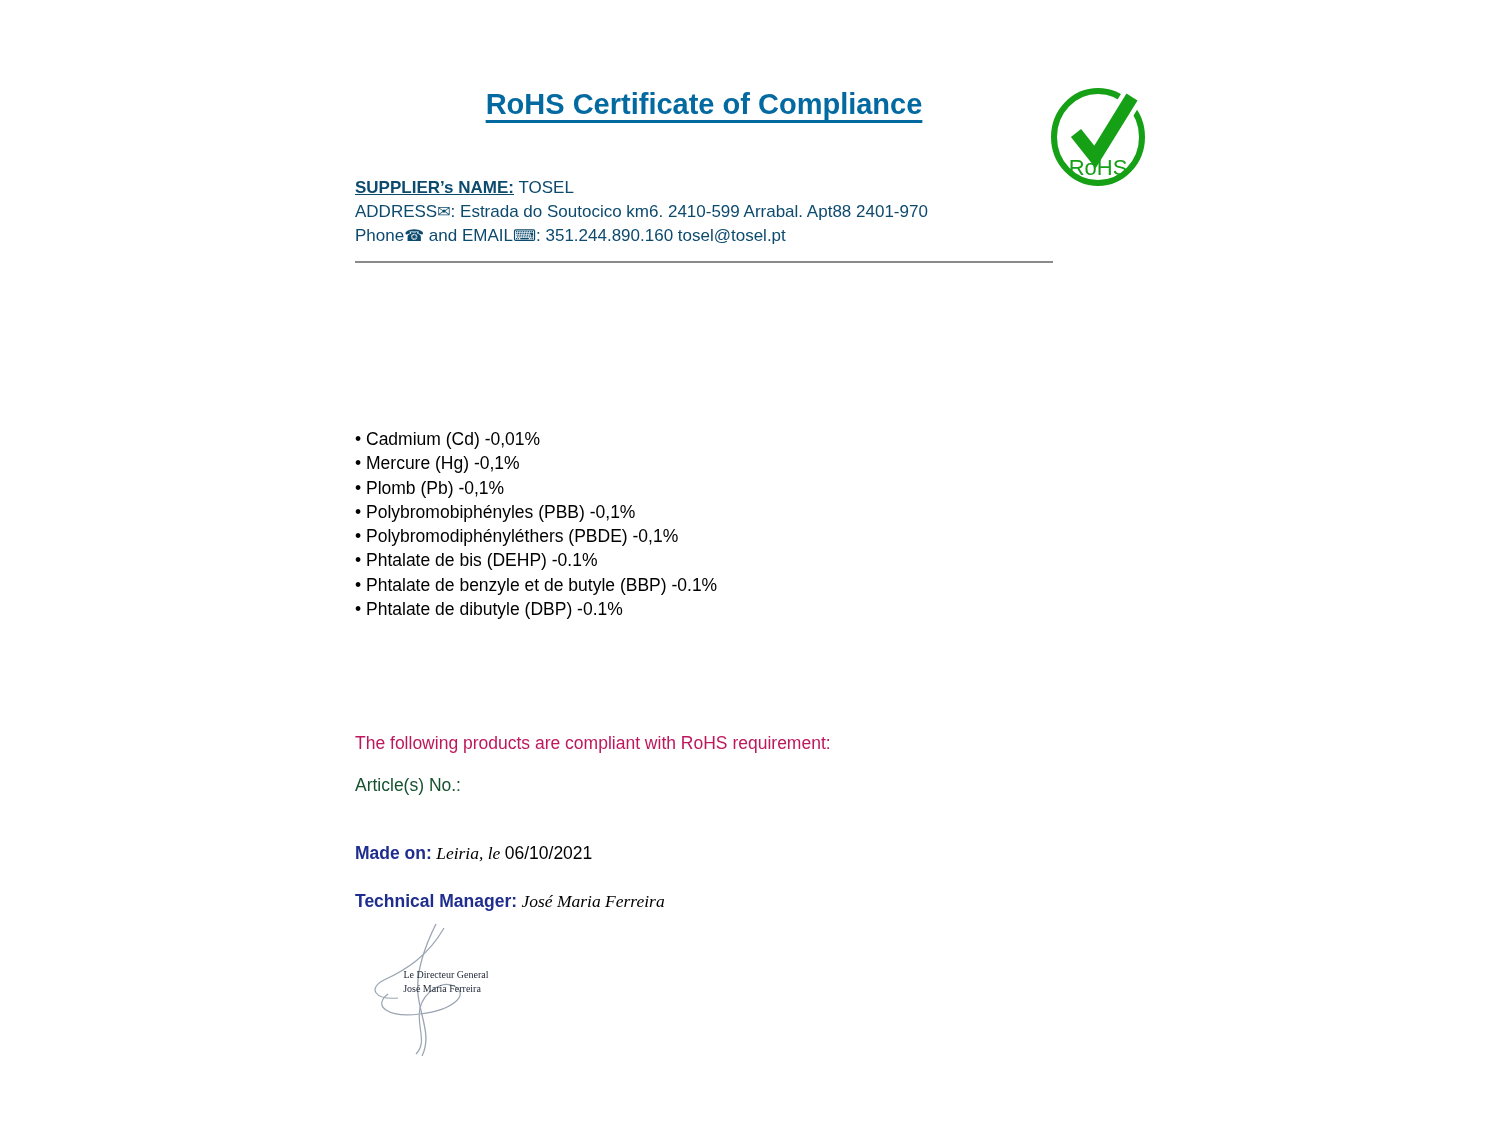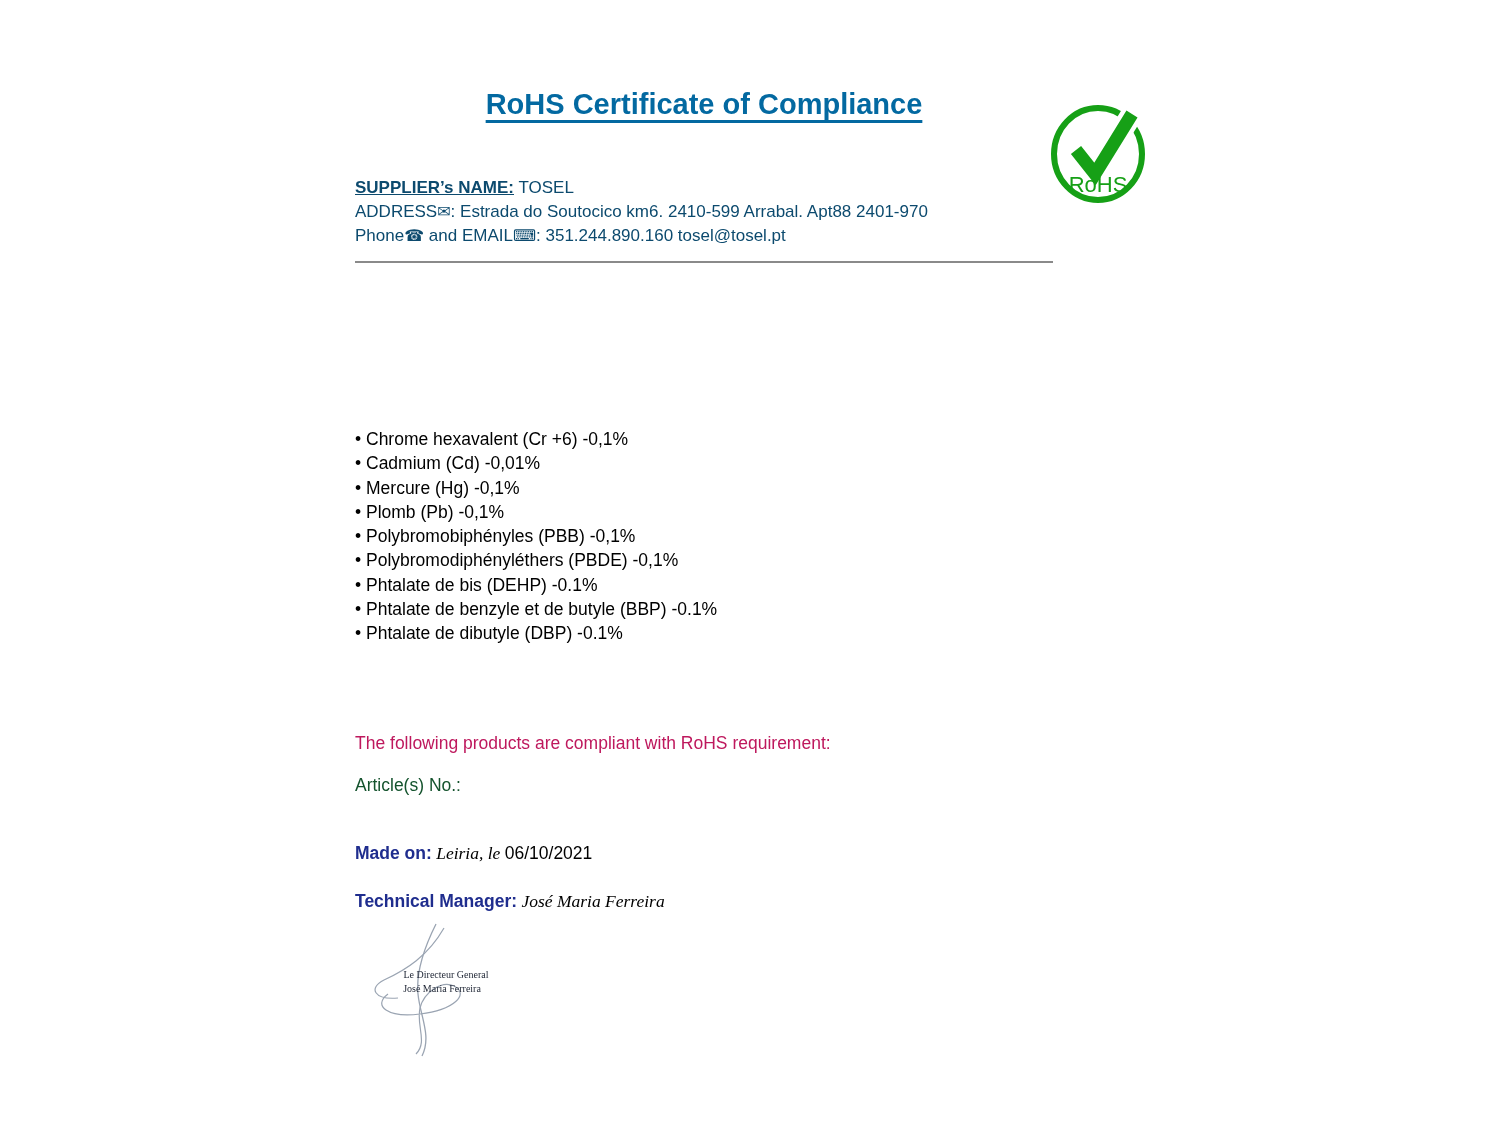--- a/index.html
+++ b/index.html
@@ -10,21 +10,21 @@
 
   .title {
     position:absolute; left:355px; top:88px; width:698px;
     text-align:center; font-size:29px; font-weight:bold;
     color:#0369a1;
     text-decoration:underline;
     text-decoration-thickness:3px;
     text-underline-offset:6px;
   }
 
-  .logo { position:absolute; left:1050px; top:100px; width:100px; height:104px; }
+  .logo { position:absolute; left:1050px; top:83px; width:100px; height:104px; }
 
   .supplier {
     position:absolute; left:355px; top:176px; width:700px;
     font-size:17px; line-height:24px; color:#0c4a6e;
   }
   .supplier .lbl-strong { font-weight:bold; text-decoration:underline; }
   .supplier .icon-glyph { font-size:16px; }
 
   .divider {
     position:absolute; left:355px; top:261px; width:698px; height:0;
@@ -93,21 +93,20 @@
     </div>
     <div>
       <span>Phone</span><span class="icon-glyph">☎</span><span> and EMAIL</span><span class="icon-glyph">⌨</span><span>: 351.244.890.160 tosel@tosel.pt</span>
     </div>
   </div>
 
   <div class="divider"></div>
 
 
   <ul class="substances">
-    <li>Chrome hexavalent (Cr +6) -0,1%</li>
     <li>Cadmium (Cd) -0,01%</li>
     <li>Mercure (Hg) -0,1%</li>
     <li>Plomb (Pb) -0,1%</li>
     <li>Polybromobiphényles (PBB) -0,1%</li>
     <li>Polybromodiphényléthers (PBDE) -0,1%</li>
     <li>Phtalate de bis (DEHP) -0.1%</li>
     <li>Phtalate de benzyle et de butyle (BBP) -0.1%</li>
     <li>Phtalate de dibutyle (DBP) -0.1%</li>
   </ul>
 

